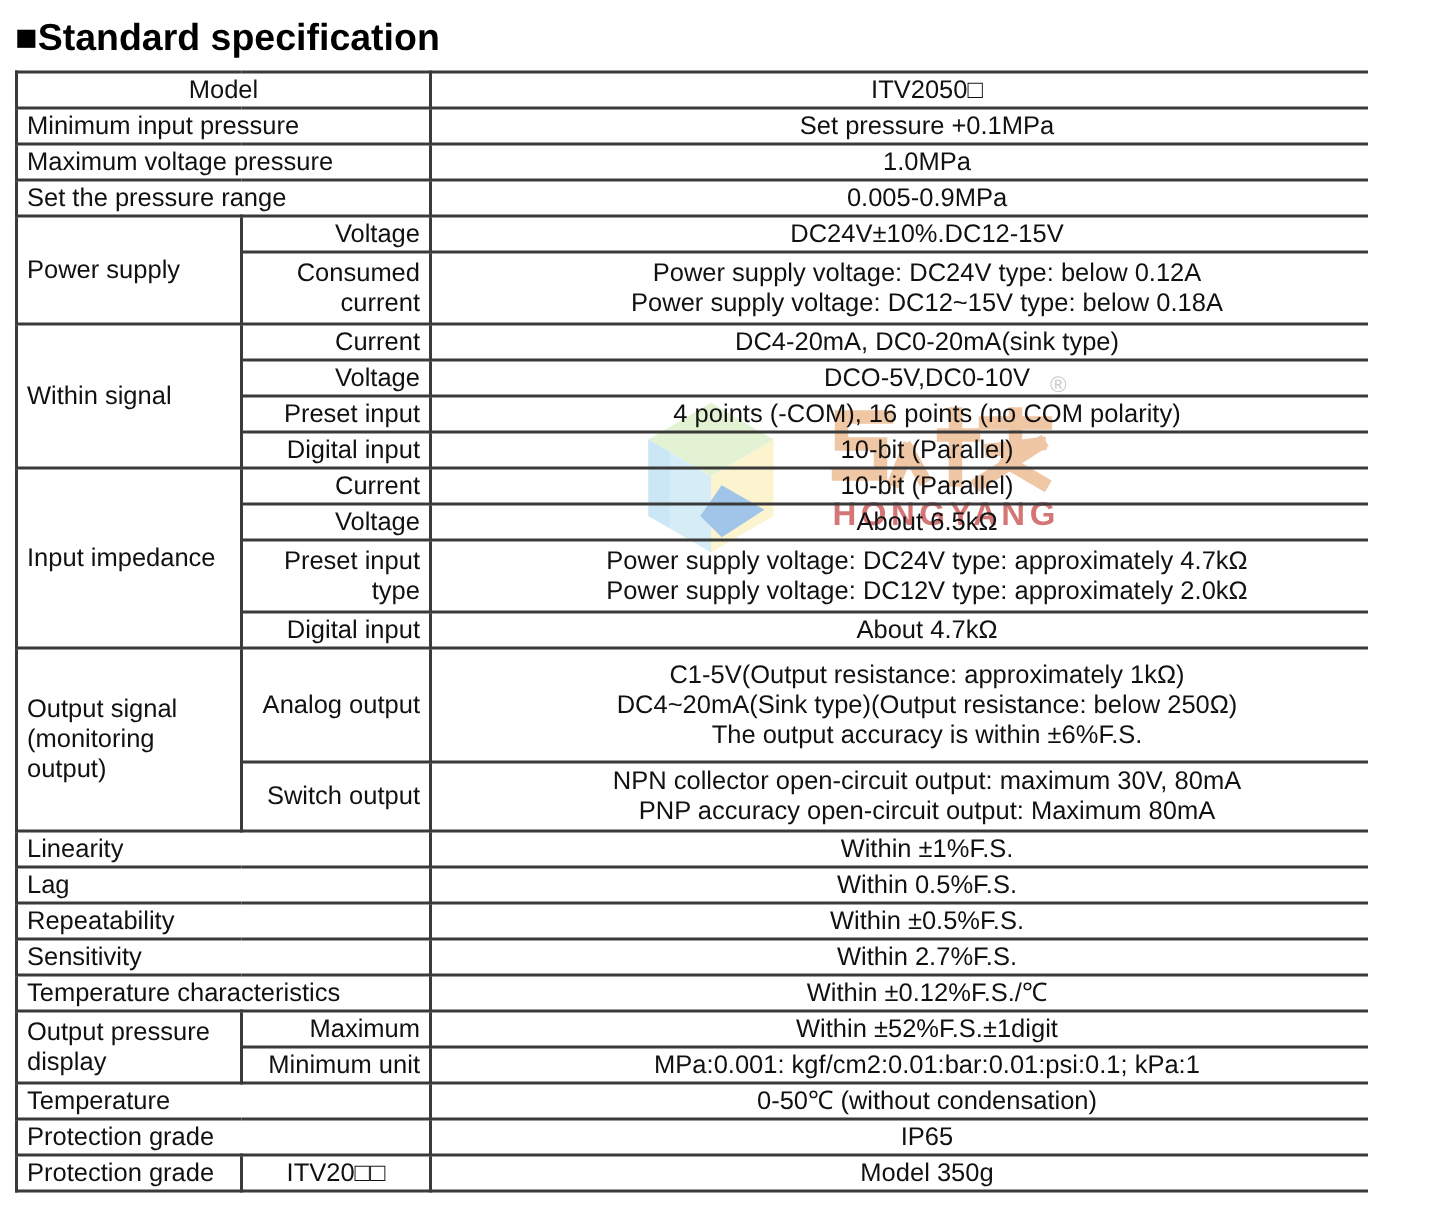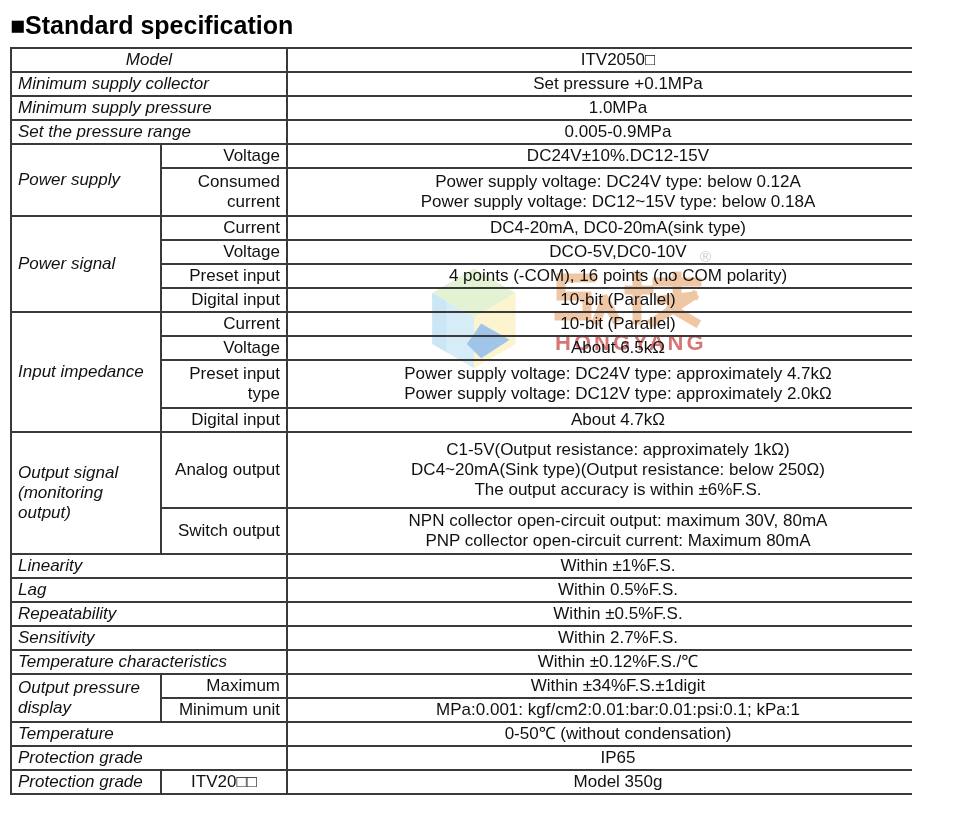--- a/index.html
+++ b/index.html
@@ -23,21 +23,21 @@
     position:relative; z-index:1;
     background:transparent;
   }
   table.spec td {
     border:2px solid #3a3a3a;
     padding:1px 6px;
     line-height:1.16;
     vertical-align:middle;
     overflow:hidden;
   }
-  td.label   { text-align:left; padding-left:10px;font-style:italic; }
+  td.label   { text-align:left; padding-left:10px; }
   td.sub     { text-align:right; padding-left:8px; }
   td.value   { text-align:center; }
   td.center  { text-align:center; padding-left:6px; }
   tr.r24 { height:24px; }
   tr.r48 { height:48px; }
   tr.r76 { height:76px; }
   tr.r46 { height:46px; }
 
   
   .watermark { position:absolute; left:415px; top:246px; width:320px; height:135px; z-index:0; pointer-events:none; }
@@ -79,26 +79,26 @@
         <col>
       </colgroup>
     <tbody>
 
       <tr class="r24">
         <td colspan="2" class="label center">Model</td>
         <td class="value">ITV2050□</td>
       </tr>
 
       <tr class="r24">
-        <td colspan="2" class="label">Minimum supply collector</td>
+        <td colspan="2" class="label">Minimum input pressure</td>
         <td class="value">Set pressure +0.1MPa</td>
       </tr>
 
       <tr class="r24">
-        <td colspan="2" class="label">Minimum supply pressure</td>
+        <td colspan="2" class="label">Maximum voltage pressure</td>
         <td class="value">1.0MPa</td>
       </tr>
 
       <tr class="r24">
         <td colspan="2" class="label">Set the pressure range</td>
         <td class="value">0.005-0.9MPa</td>
       </tr>
 
       <tr class="r24">
         <td rowspan="2" class="label">Power supply</td>
@@ -107,21 +107,21 @@
       </tr>
       <tr class="r48">
         <td class="sub">Consumed current</td>
         <td class="value">
           <div>Power supply voltage: DC24V type: below 0.12A</div>
           <div>Power supply voltage: DC12~15V type: below 0.18A</div>
         </td>
       </tr>
 
       <tr class="r24">
-        <td rowspan="4" class="label">Power signal</td>
+        <td rowspan="4" class="label">Within signal</td>
         <td class="sub">Current</td>
         <td class="value">DC4-20mA, DC0-20mA(sink type)</td>
       </tr>
       <tr class="r24">
         <td class="sub">Voltage</td>
         <td class="value">DCO-5V,DC0-10V</td>
       </tr>
       <tr class="r24">
         <td class="sub">Preset input</td>
         <td class="value">4 points (-COM), 16 points (no COM polarity)</td>
@@ -158,21 +158,21 @@
         <td class="value">
           <div>C1-5V(Output resistance: approximately 1kΩ)</div>
           <div>DC4~20mA(Sink type)(Output resistance: below 250Ω)</div>
           <div>The output accuracy is within ±6%F.S.</div>
         </td>
       </tr>
       <tr class="r46">
         <td class="sub">Switch output</td>
         <td class="value">
           <div>NPN collector open-circuit output: maximum 30V, 80mA</div>
-          <div>PNP collector open-circuit current: Maximum 80mA</div>
+          <div>PNP accuracy open-circuit output: Maximum 80mA</div>
         </td>
       </tr>
 
       <tr class="r24">
         <td colspan="2" class="label">Linearity</td>
         <td class="value">Within ±1%F.S.</td>
       </tr>
       <tr class="r24">
         <td colspan="2" class="label">Lag</td>
         <td class="value">Within 0.5%F.S.</td>
@@ -186,21 +186,21 @@
         <td class="value">Within 2.7%F.S.</td>
       </tr>
       <tr class="r24">
         <td colspan="2" class="label">Temperature characteristics</td>
         <td class="value">Within ±0.12%F.S./℃</td>
       </tr>
 
       <tr class="r24">
         <td rowspan="2" class="label">Output pressure display</td>
         <td class="sub">Maximum</td>
-        <td class="value">Within ±34%F.S.±1digit</td>
+        <td class="value">Within ±52%F.S.±1digit</td>
       </tr>
       <tr class="r24">
         <td class="sub">Minimum unit</td>
         <td class="value">MPa:0.001: kgf/cm2:0.01:bar:0.01:psi:0.1; kPa:1</td>
       </tr>
 
       <tr class="r24">
         <td colspan="2" class="label">Temperature</td>
         <td class="value">0-50℃ (without condensation)</td>
       </tr>

